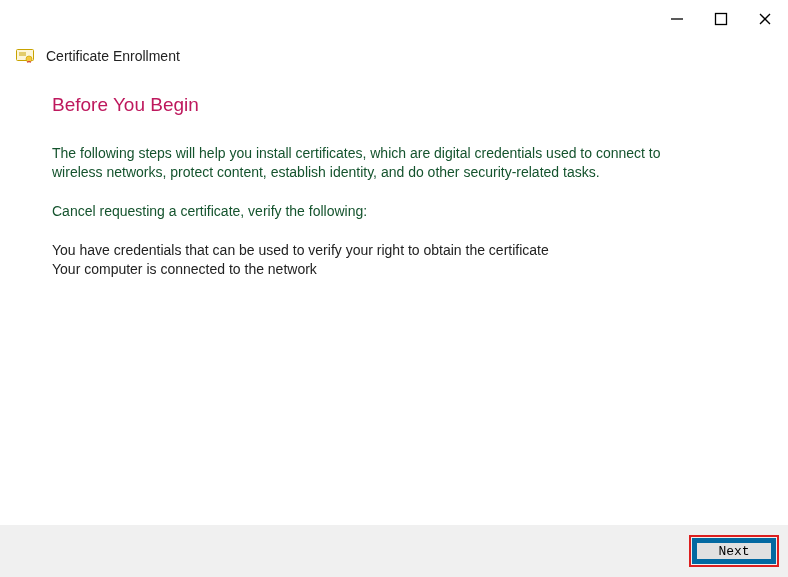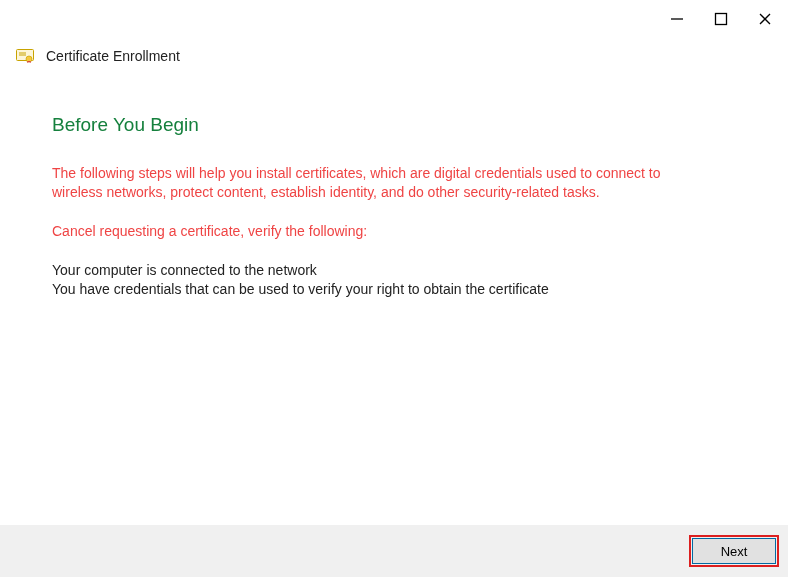--- a/index.html
+++ b/index.html
@@ -3,25 +3,25 @@
   <meta charset="utf-8">
   <style>
     * { box-sizing: border-box; margin: 0; padding: 0; }
     body { font-family: "Segoe UI", Tahoma, sans-serif; font-size: 13px; color: #000; background: #fff; width: 788px; height: 577px; overflow: hidden; position: relative; }
     .titlebar { height: 32px; display: flex; justify-content: flex-end; align-items: flex-start; padding-top: 10px; padding-right: 14px; gap: 26px; }
     .titlebar .ctl { width: 18px; height: 18px; display: flex; align-items: center; justify-content: center; }
     .header-row { display: flex; align-items: center; gap: 12px; padding-left: 16px; margin-top: 16px; }
     .cert-icon { width: 18px; height: 14px; }
     .header-text { font-size: 14px; color: #222; }
     .content { padding: 30px 44px 0 52px; }
-    .page-heading { color: #15803d; font-size: 19px; font-weight: 400; margin-bottom: 28px; margin-top: 20px; }
-    .para { font-size: 14px; line-height: 1.35; color: #ef4444; margin-bottom: 20px; max-width: 660px; }
+    .page-heading { color: #be185d; font-size: 19px; font-weight: 400; margin-bottom: 28px; }
+    .para { font-size: 14px; line-height: 1.35; color: #14532d; margin-bottom: 20px; max-width: 660px; }
     .list-line { font-size: 14px; line-height: 1.35; color: #222; }
     .footer { position: absolute; left: 0; right: 0; bottom: 0; height: 52px; background: #f0f0f0; display: flex; align-items: center; justify-content: flex-end; padding-right: 12px; gap: 10px; }
-    .btn { min-width: 84px; height: 26px; background: #e1e1e1; border: 1px solid #0369a1; font-size: 13px; font-family: Liberation Sans, sans-serif; display: flex; align-items: center; justify-content: center; cursor: pointer; }
+    .btn { min-width: 84px; height: 26px; background: #e1e1e1; border: 5px solid #0369a1; font-size: 13px; font-family: Liberation Mono, monospace; display: flex; align-items: center; justify-content: center; cursor: pointer; }
     .highlight-next { outline: 2px solid #dc1f1f; outline-offset: 1px; }
   </style>
 </head>
 <body>
 
 <div class="titlebar">
   <div class="ctl">
     <svg width="14" height="14" viewBox="0 0 14 14">
         <line x1="1" y1="7" x2="13" y2="7" stroke="#000" stroke-width="1.3"></line>
       </svg>
@@ -47,19 +47,19 @@
     <circle cx="13" cy="10" r="3" fill="#f6c93f" stroke="#c8a300" stroke-width="0.7"></circle>
     <path d="M11.5 12 L11 14 L13 13 L15 14 L14.5 12" fill="#d94141"></path>
   </svg>
   <span class="header-text">Certificate Enrollment</span>
 </div>
 
 <div class="content">
   <div class="page-heading">Before You Begin</div>
   <div class="para">The following steps will help you install certificates, which are digital credentials used to connect to wireless networks, protect content, establish identity, and do other security-related tasks.</div>
   <div class="para">Cancel requesting a certificate, verify the following:</div>
+  <div class="list-line">You have credentials that can be used to verify your right to obtain the certificate</div>
   <div class="list-line">Your computer is connected to the network</div>
-  <div class="list-line">You have credentials that can be used to verify your right to obtain the certificate</div>
 </div>
 
 <div class="footer">
   <button class="btn highlight-next">Next</button>
 </div>
 
 </body></html>

